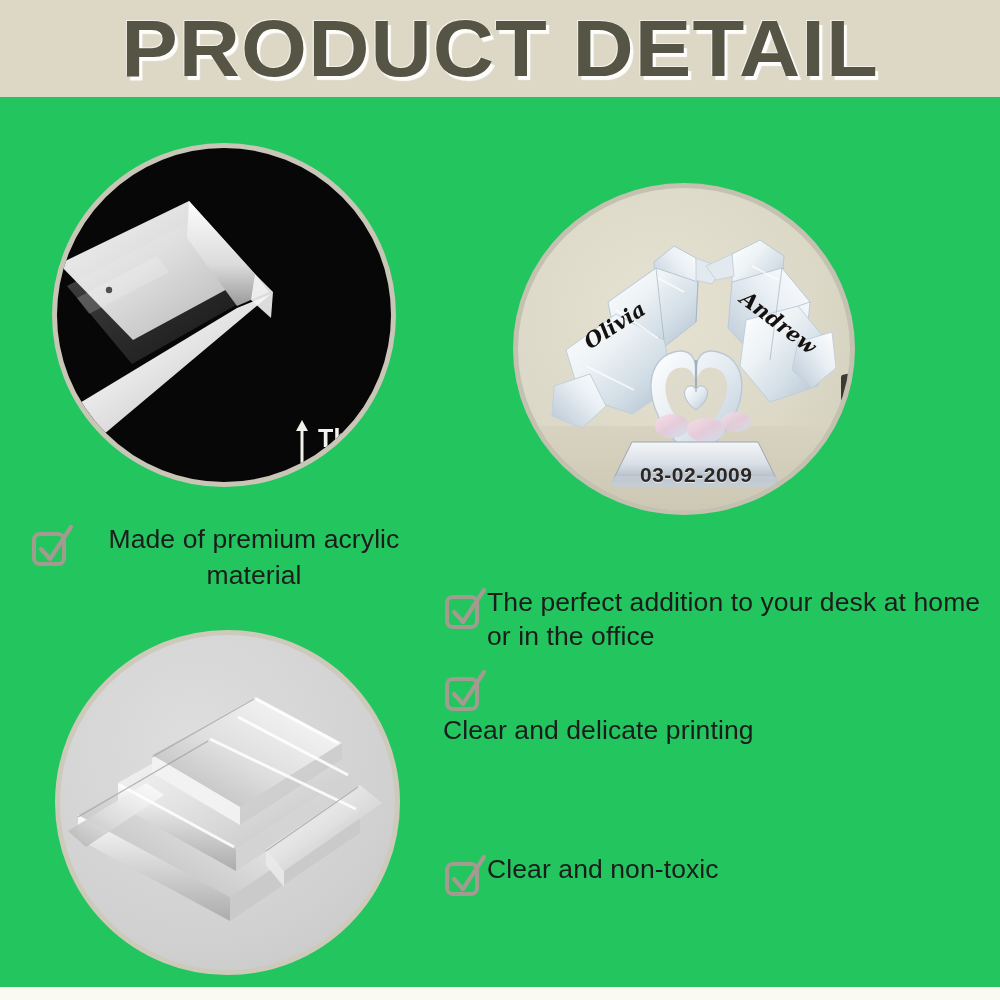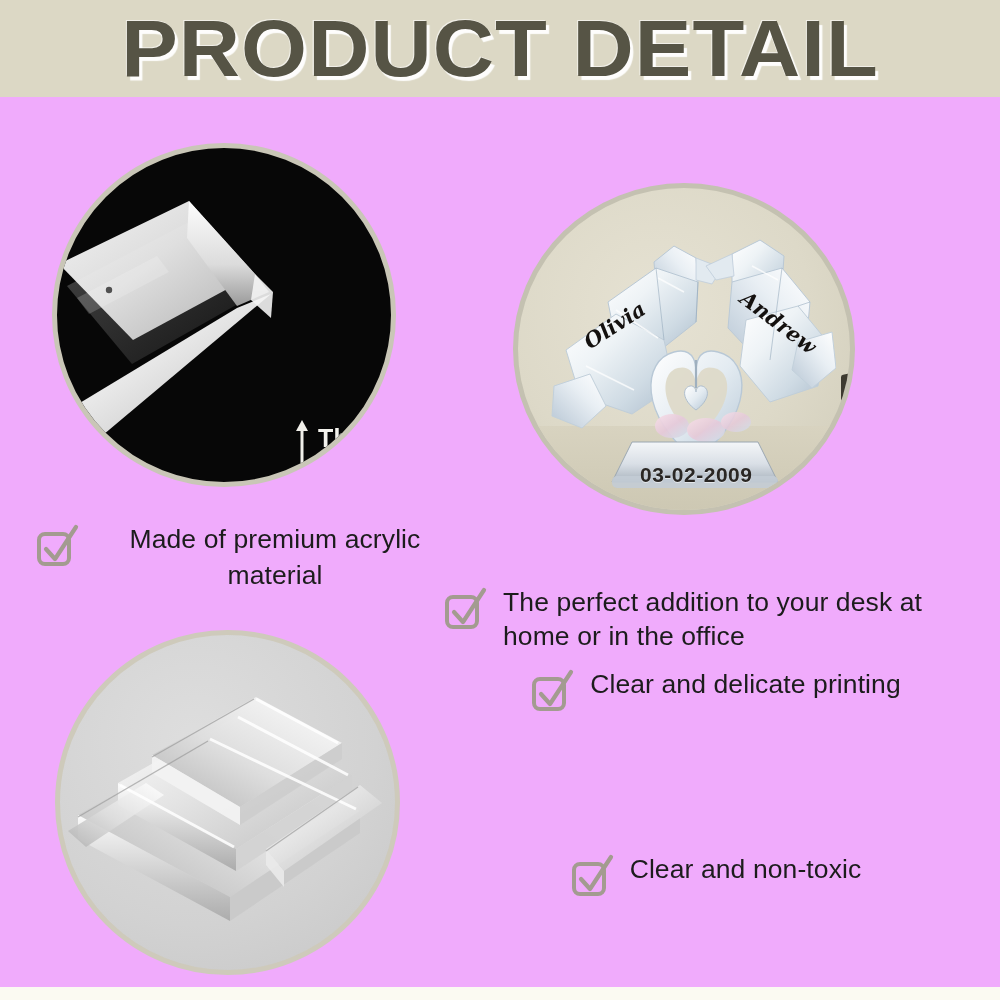--- a/index.html
+++ b/index.html
@@ -11,21 +11,21 @@
     height: 1000px;
     background: #fbfaf2;
     font-family: "Liberation Sans", sans-serif;
     overflow: hidden;
     position: relative;
   }
   #stage {
     position: relative;
     width: 1000px;
     height: 987px;
-    background: #f0abfc;
+    background: #22c55e;
   }
 
   
   .header-band {
     position: absolute;
     left: 0; top: 0;
     width: 1000px;
     height: 97px;
     background: #dcd8c5;
   }
@@ -153,22 +153,21 @@
     color: #2a2724;
     letter-spacing: 0.5px;
     text-shadow: 0 1px 0 rgba(255,255,255,0.55);
   }
 
   
   .feature {
     position: absolute;
     display: flex;
     align-items: flex-start;
-    gap: 16px;
-    justify-content: center;
+    gap: 0;
   }
   .checkbox-icon {
     width: 44px; height: 44px;
     flex: none;
     margin-top: 2px;
   }
   .feature-text {
     font-size: 26.5px;
     line-height: 1.34;
     color: #1c1c1c;
@@ -179,21 +178,21 @@
     left: 30px; top: 522px;
     width: 430px;
     align-items: flex-start;
   }
   #feature-acrylic .feature-text {
     text-align: center;
     width: 360px;
   }
 
   #feature-desk   { left: 443px; top: 585px; width: 545px; }
-  #feature-print  { left: 443px; top: 667px; width: 545px; }
+  #feature-print  { left: 443px; top: 667px; width: 545px; flex-direction: column; }
   #feature-scratch{ left: 443px; top: 745px; width: 545px; }
   #feature-safe   { left: 443px; top: 852px; width: 545px; }
 
   #feature-desk .feature-text,
   #feature-scratch .feature-text { line-height: 1.30; }
 </style>
 </head>
 <body>
 
 <div id="stage">

